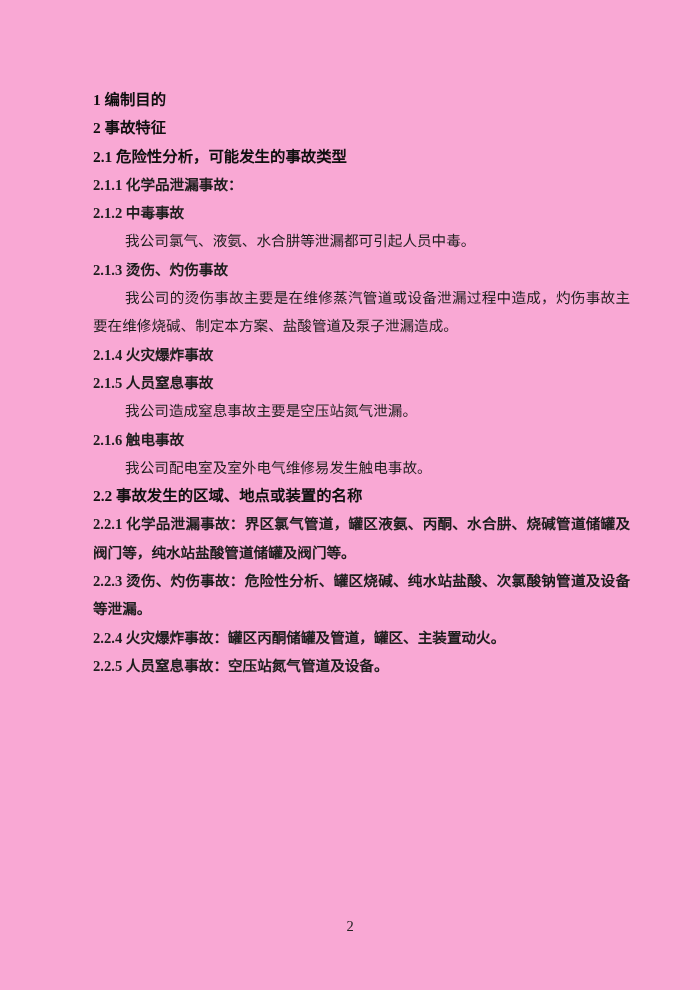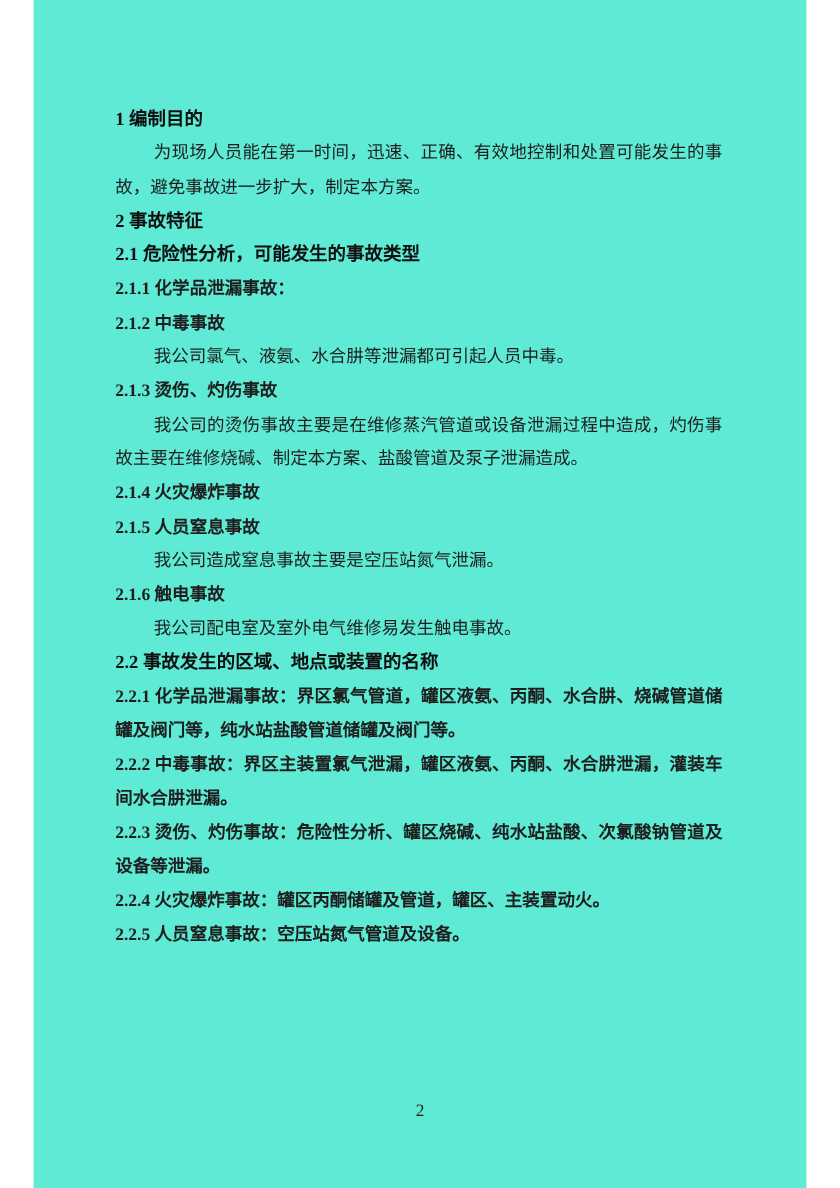--- a/index.html
+++ b/index.html
@@ -2,26 +2,26 @@
 <html lang="zh-CN"><head>
 <meta charset="utf-8">
 <style>
   html, body {
     margin: 0;
     padding: 0;
     background: #ffffff;
   }
   .page {
     position: relative;
-    width: 644px;
+    width: 700px;
     height: 990px;
     margin: 0 auto;
-    background: #5eead4;
+    background: #f9a8d4;
     box-sizing: border-box;
-    padding: 86px 70px 0 68px;
+    padding: 86px 70px 0 93px;
     color: #1e1e1e;
     font-family: "Liberation Serif", "DejaVu Serif", serif;
     font-size: 14.6px;
     line-height: 28.3px;
     overflow: hidden;
   }
   .block {
     margin: 0;
     text-align: justify;
     text-justify: inter-ideograph;
@@ -49,34 +49,32 @@
     font-size: 14.5px;
     color: #222222;
   }
 </style>
 </head>
 <body>
 
 <div class="page">
   <article>
     <p class="block h1">1 编制目的</p>
-    <p class="block indent">为现场人员能在第一时间，迅速、正确、有效地控制和处置可能发生的事故，避免事故进一步扩大，制定本方案。</p>
     <p class="block h1">2 事故特征</p>
     <p class="block h2">2.1 危险性分析，可能发生的事故类型</p>
     <p class="block clause">2.1.1 化学品泄漏事故：</p>
     <p class="block clause">2.1.2 中毒事故</p>
     <p class="block indent">我公司氯气、液氨、水合肼等泄漏都可引起人员中毒。</p>
     <p class="block clause">2.1.3 烫伤、灼伤事故</p>
     <p class="block indent">我公司的烫伤事故主要是在维修蒸汽管道或设备泄漏过程中造成，灼伤事故主要在维修烧碱、制定本方案、盐酸管道及泵子泄漏造成。</p>
     <p class="block clause">2.1.4 火灾爆炸事故</p>
     <p class="block clause">2.1.5 人员窒息事故</p>
     <p class="block indent">我公司造成窒息事故主要是空压站氮气泄漏。</p>
     <p class="block clause">2.1.6 触电事故</p>
     <p class="block indent">我公司配电室及室外电气维修易发生触电事故。</p>
     <p class="block h2">2.2 事故发生的区域、地点或装置的名称</p>
     <p class="block clause">2.2.1 化学品泄漏事故：界区氯气管道，罐区液氨、丙酮、水合肼、烧碱管道储罐及阀门等，纯水站盐酸管道储罐及阀门等。</p>
-    <p class="block clause">2.2.2 中毒事故：界区主装置氯气泄漏，罐区液氨、丙酮、水合肼泄漏，灌装车间水合肼泄漏。</p>
     <p class="block clause">2.2.3 烫伤、灼伤事故：危险性分析、罐区烧碱、纯水站盐酸、次氯酸钠管道及设备等泄漏。</p>
     <p class="block clause">2.2.4 火灾爆炸事故：罐区丙酮储罐及管道，罐区、主装置动火。</p>
     <p class="block clause">2.2.5 人员窒息事故：空压站氮气管道及设备。</p>
   </article>
   <div class="page-number">2</div>
 </div>
 
 </body></html>

